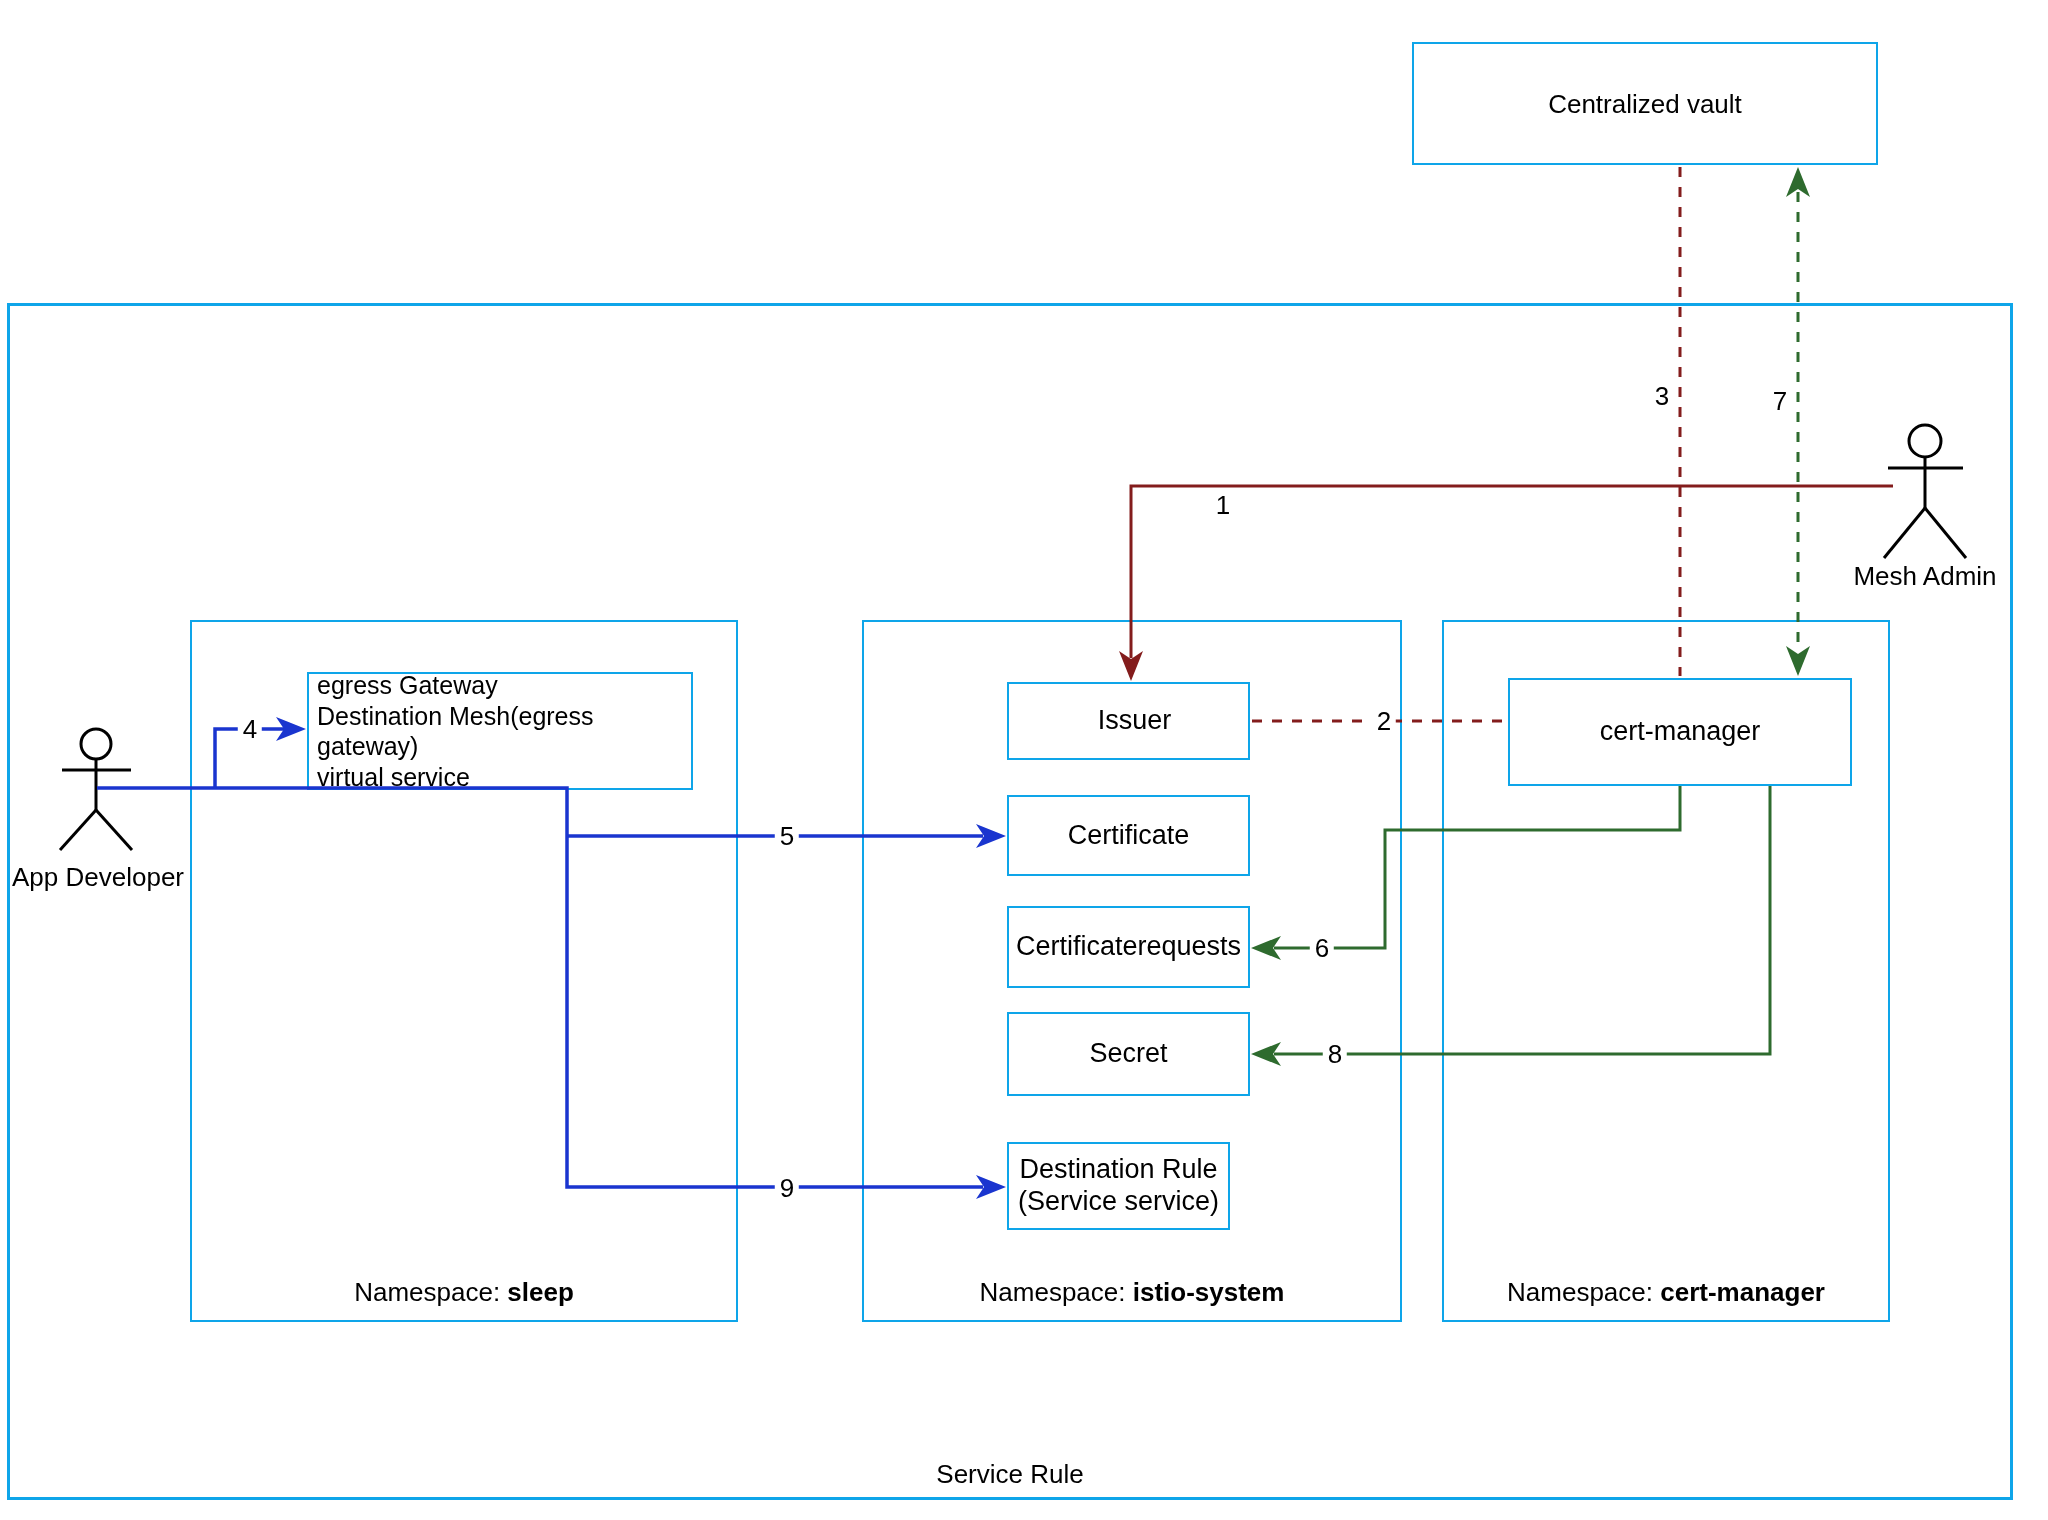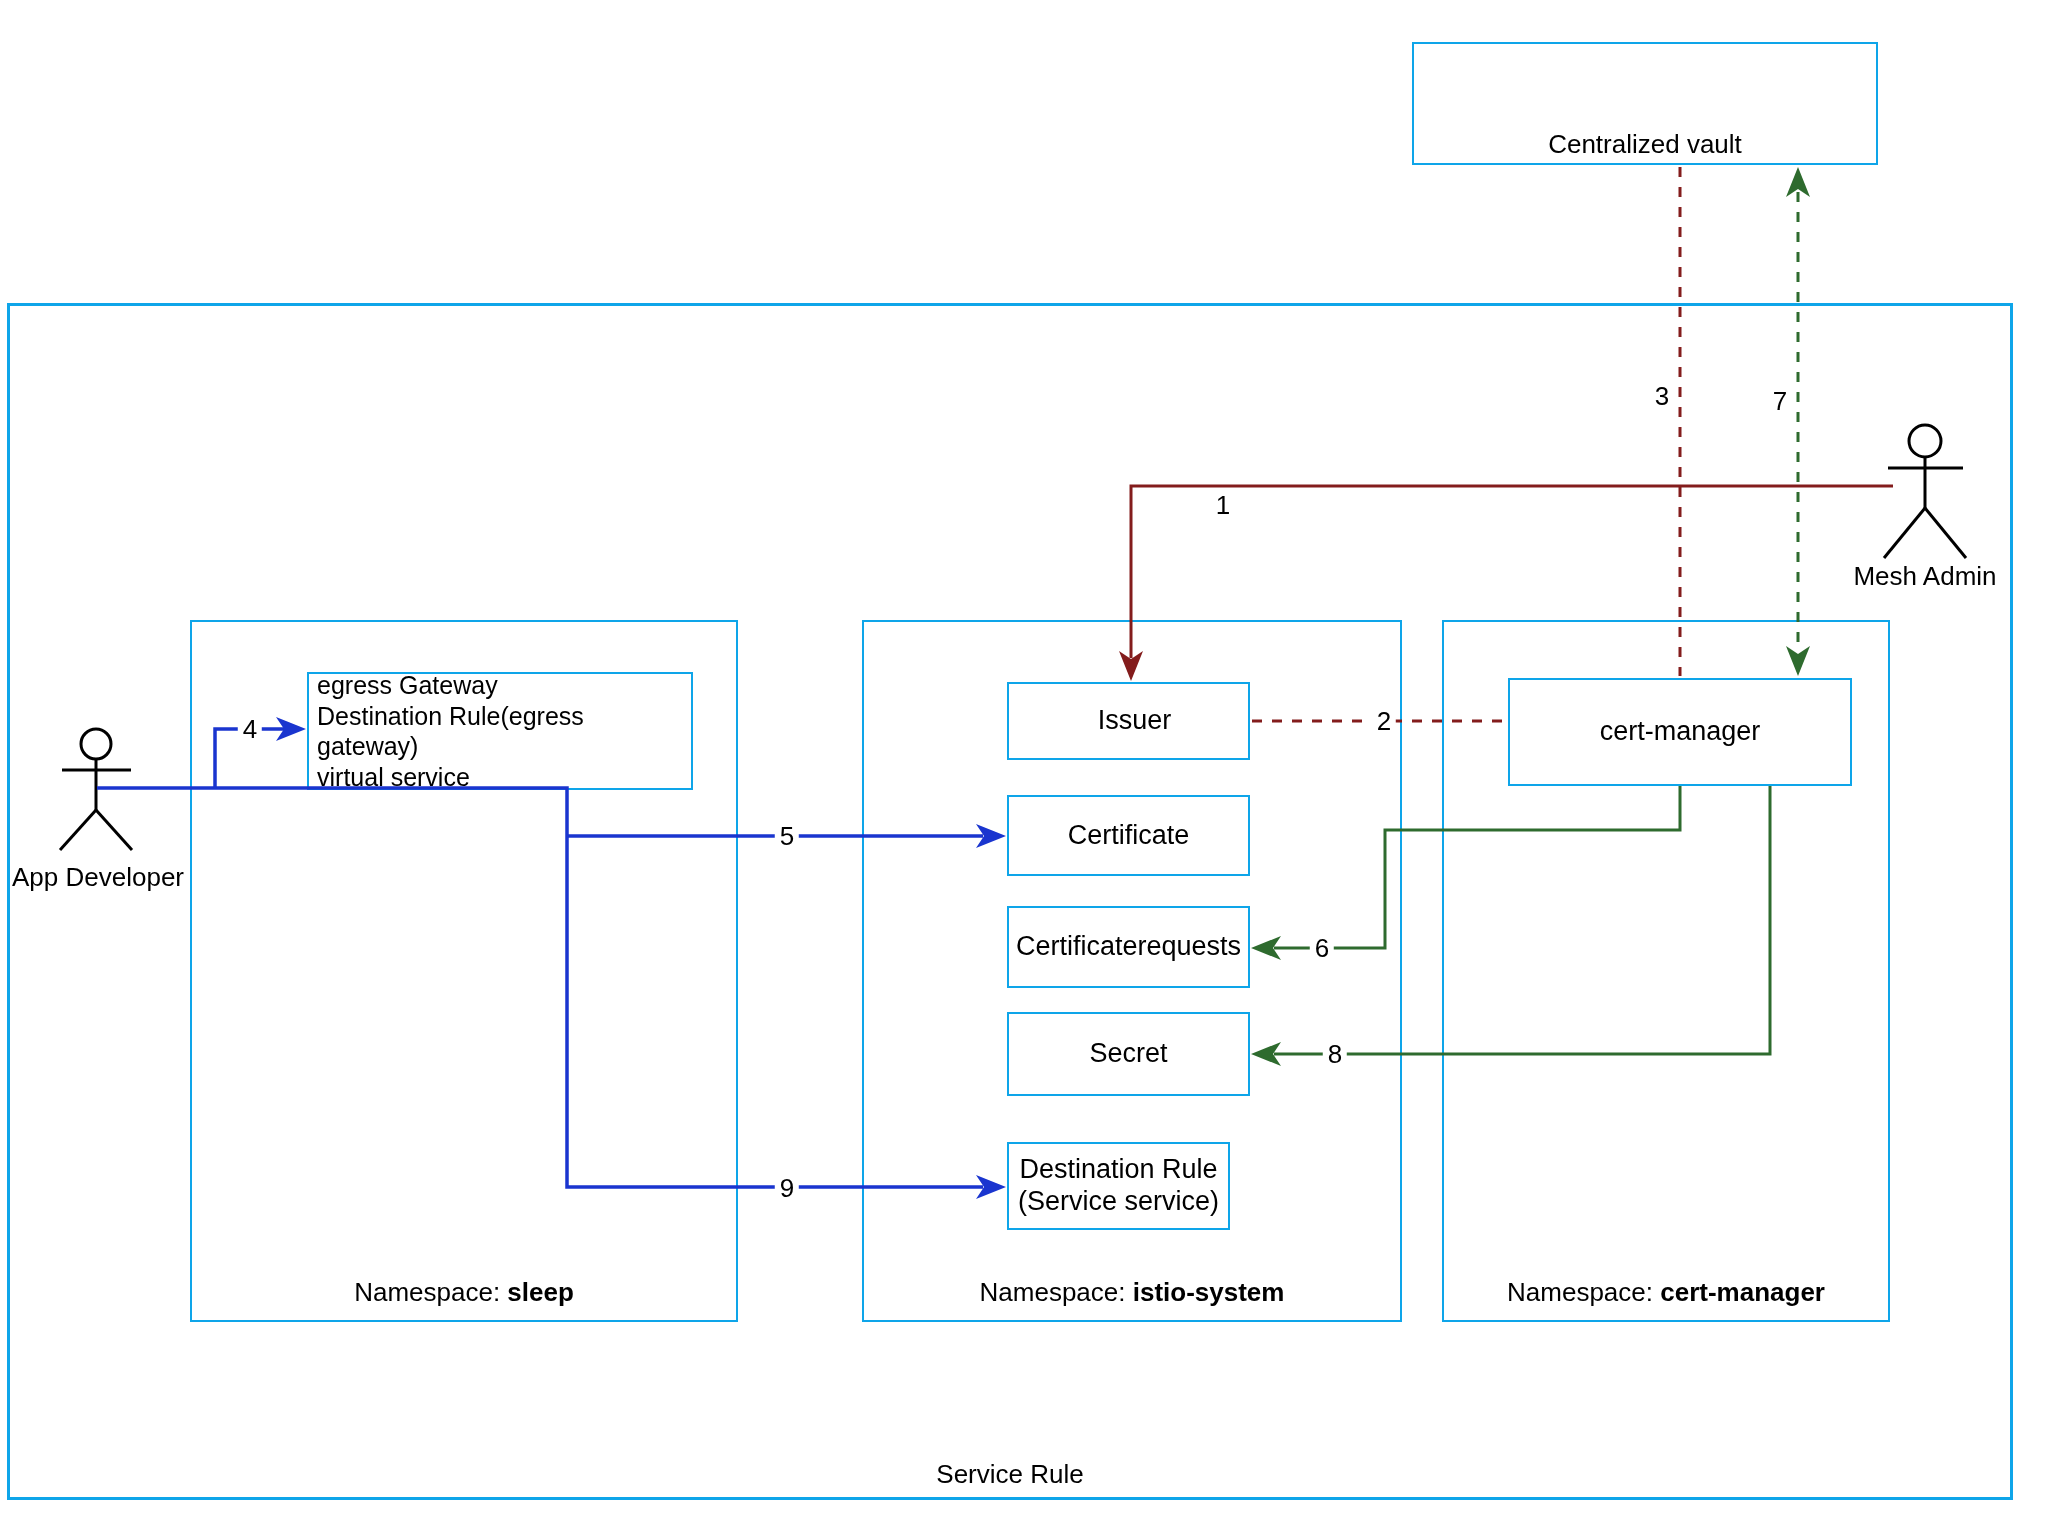--- a/index.html
+++ b/index.html
@@ -24,41 +24,41 @@
   svg.wires{position:absolute;left:0;top:0;pointer-events:none;}
 </style>
 </head>
 <body>
 
 <div id="stage">
 
   <div class="box thick" style="left:7px;top:303px;width:2006px;height:1197px;"></div>
 
   <div class="box" style="left:1412px;top:42px;width:466px;height:123px;"></div>
-  <div class="float-label" style="left:1645px;top:104px;margin-top:40px;">Centralized vault</div>
+  <div class="float-label" style="left:1645px;top:104px;">Centralized vault</div>
 
   <div class="box" style="left:190px;top:620px;width:548px;height:702px;"></div>
   <div class="box" style="left:862px;top:620px;width:540px;height:702px;"></div>
   <div class="box" style="left:1442px;top:620px;width:448px;height:702px;"></div>
 
   <div class="ns-label" style="left:464px;top:1292px;">
     <span>Namespace: </span><b>sleep</b>
   </div>
   <div class="ns-label" style="left:1132px;top:1292px;">
     <span>Namespace: </span><b>istio-system</b>
   </div>
   <div class="ns-label" style="left:1666px;top:1292px;">
     <span>Namespace: </span><b>cert-manager</b>
   </div>
 
   <div class="float-label" style="left:1010px;top:1474px;">Service Rule</div>
 
   <div class="box multiline left-text" style="left:307px;top:672px;width:386px;height:118px;">
     <div>egress Gateway</div>
-    <div>Destination Rule(egress gateway)</div>
+    <div>Destination Mesh(egress gateway)</div>
     <div>virtual service</div>
   </div>
 
   <div class="box label-center node-label" style="left:1007px;top:682px;width:243px;height:78px;padding-left:12px;">
     <span>Issuer</span>
   </div>
 
   <div class="box label-center node-label" style="left:1007px;top:795px;width:243px;height:81px;">
     <span>Certificate</span>
   </div>

